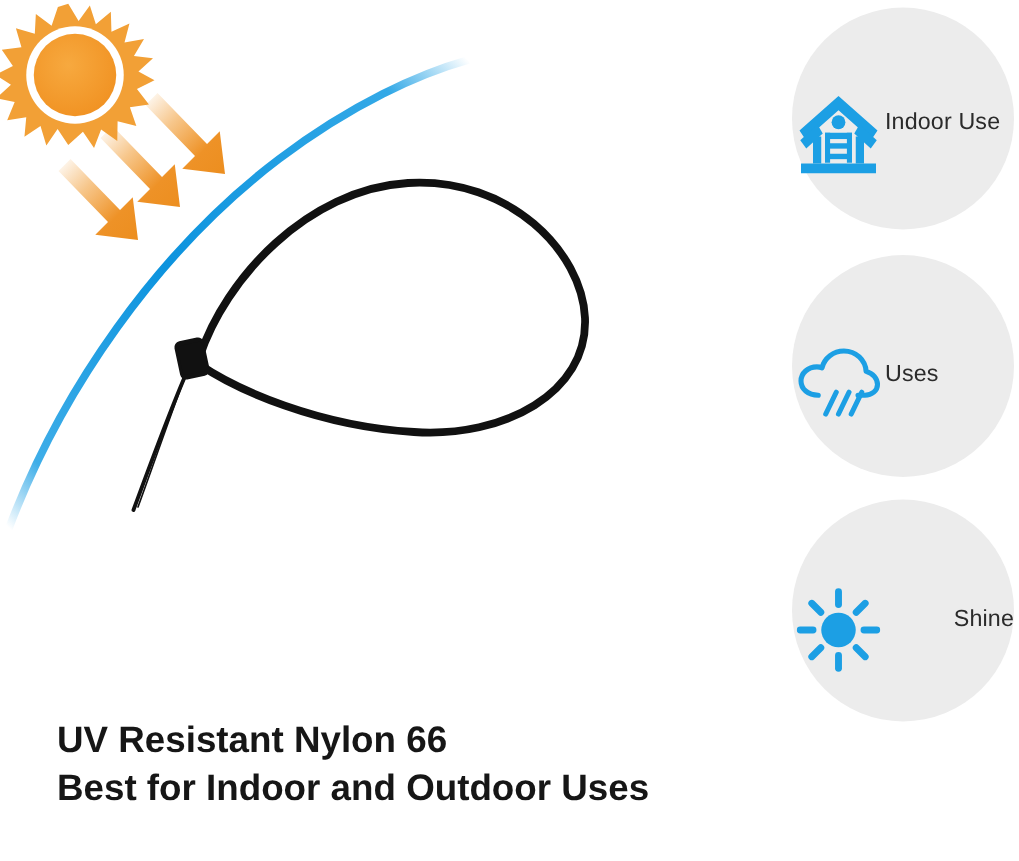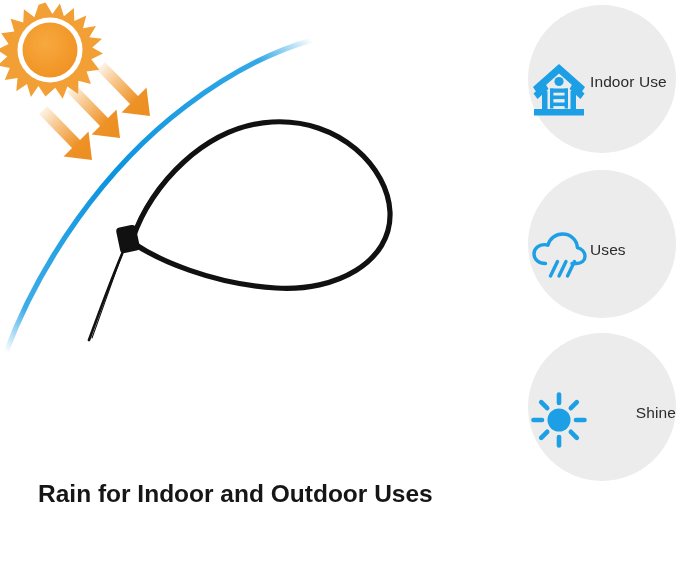--- a/index.html
+++ b/index.html
@@ -257,18 +257,19 @@
             <line x1="45.8" y1="10.2" x2="39.8" y2="16.2"></line>
             <line x1="16.2" y1="39.8" x2="10.2" y2="45.8"></line>
           </g>
         </svg>
       </div>
       <div class="badge-label">Shine</div>
     </div>
   </div>
 
   <div id="caption">
-    <div class="caption-line">Rain for Indoor and Outdoor Uses</div>
+    <div class="caption-line">UV Resistant Nylon 66</div>
+    <div class="caption-line">Best for Indoor and Outdoor Uses</div>
   </div>
 
   <div id="footnote"></div>
 
 </div>
 
 </body></html>

